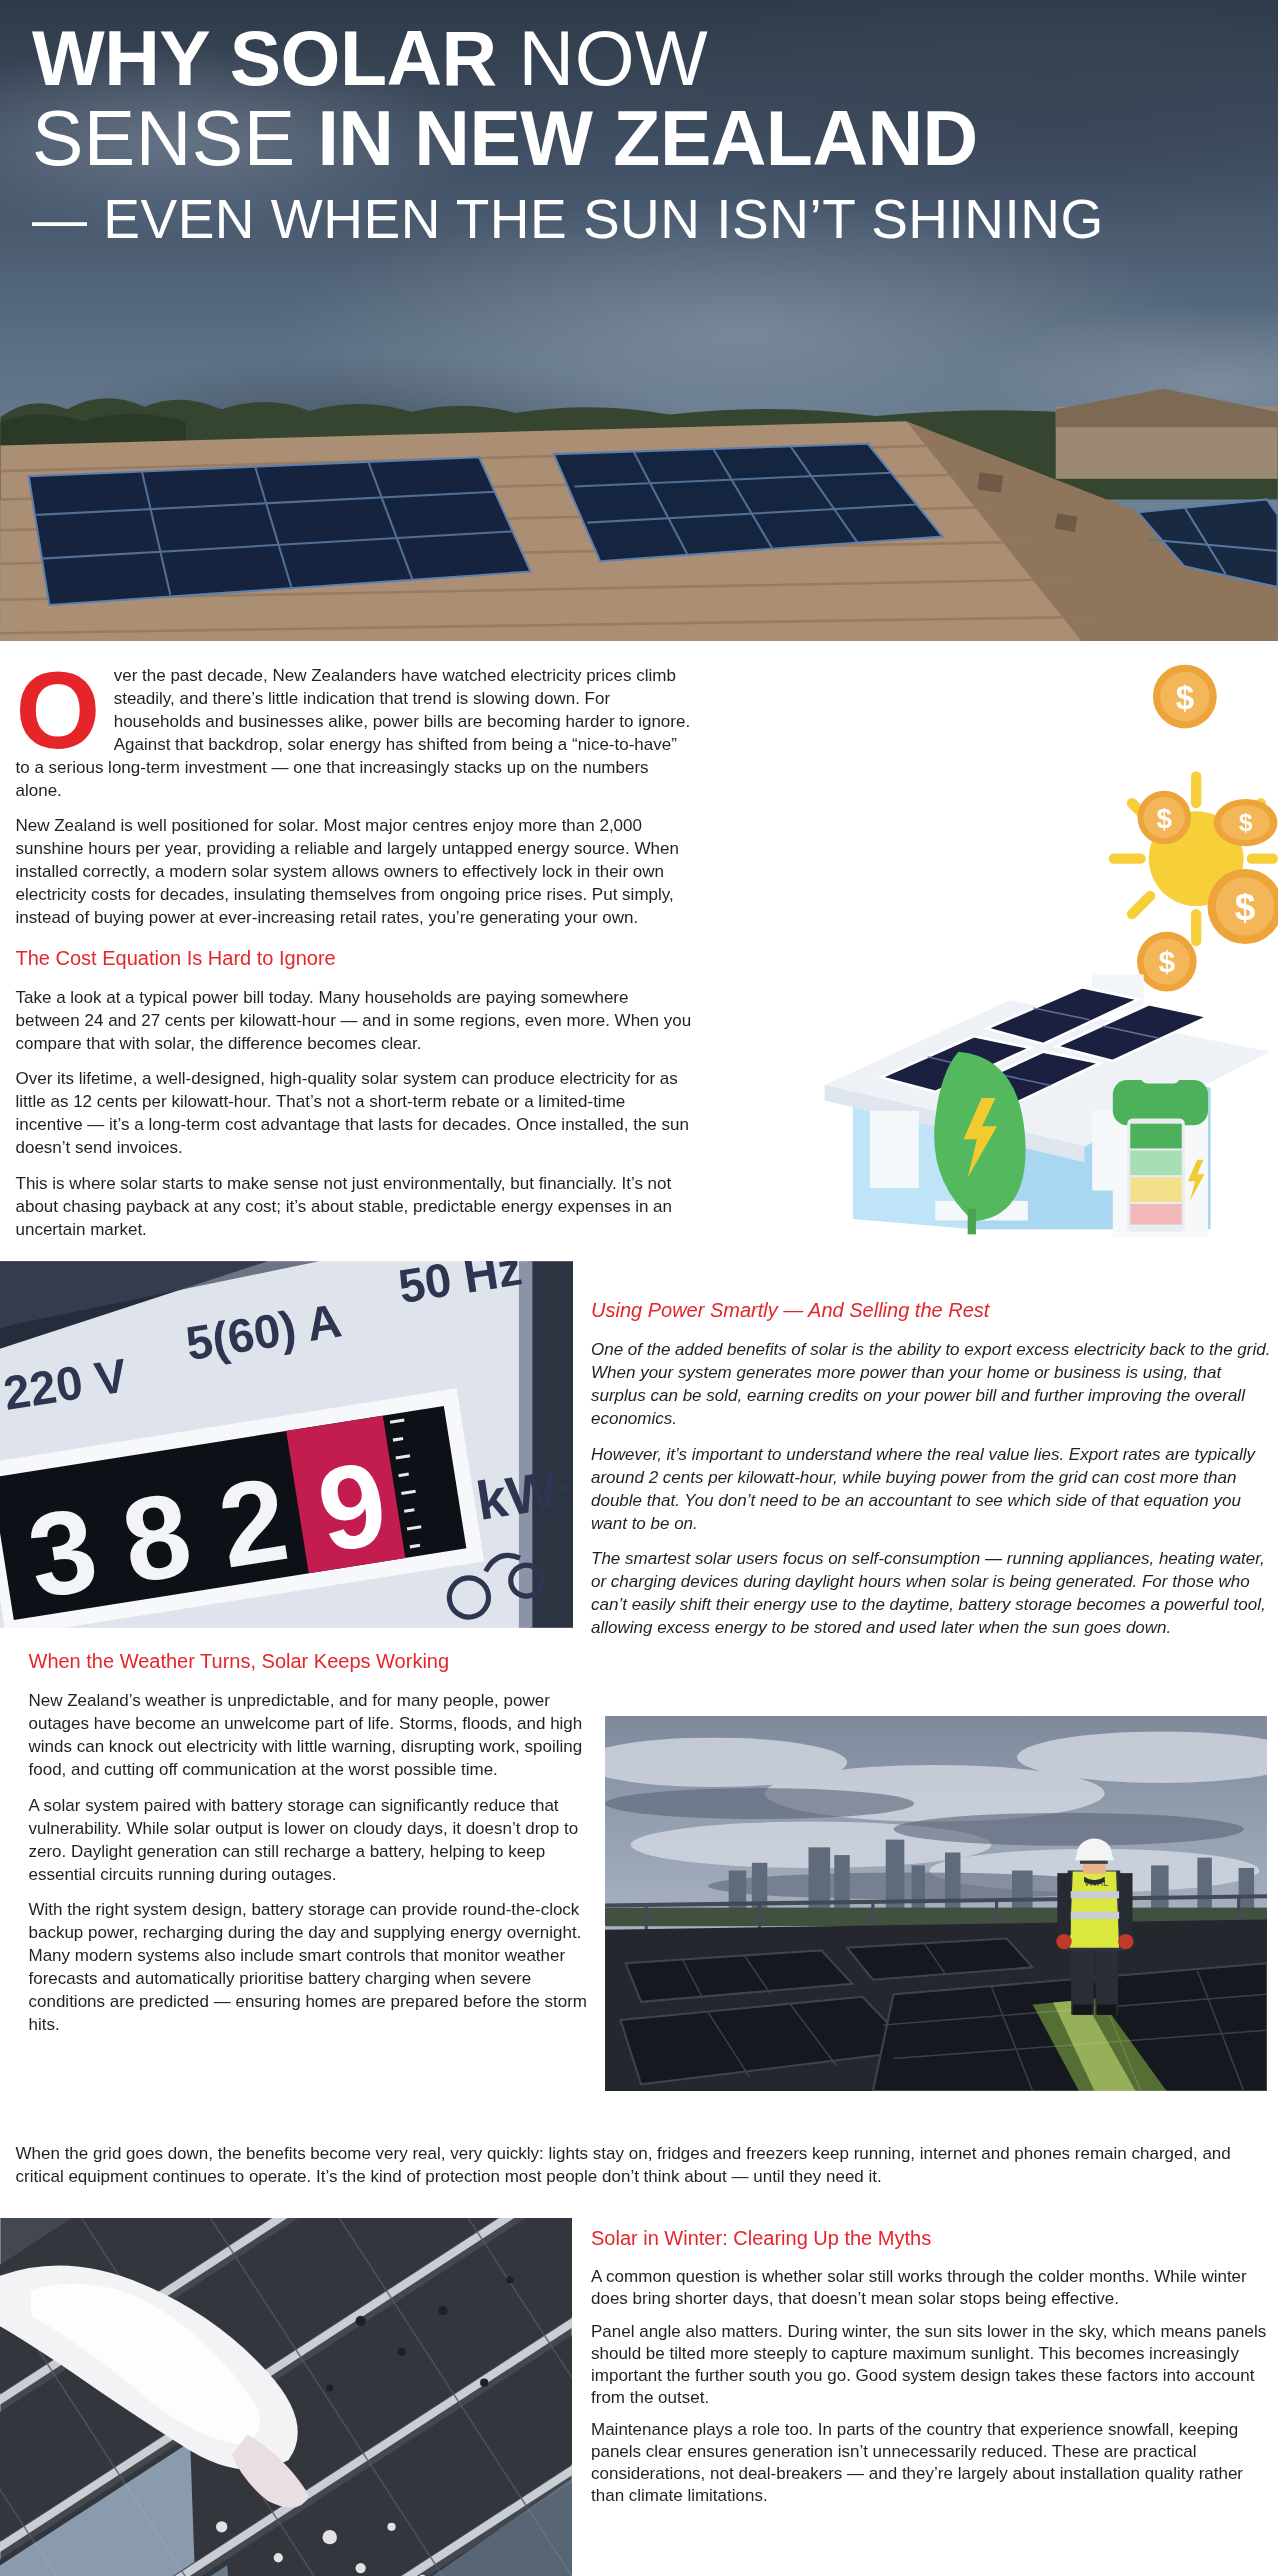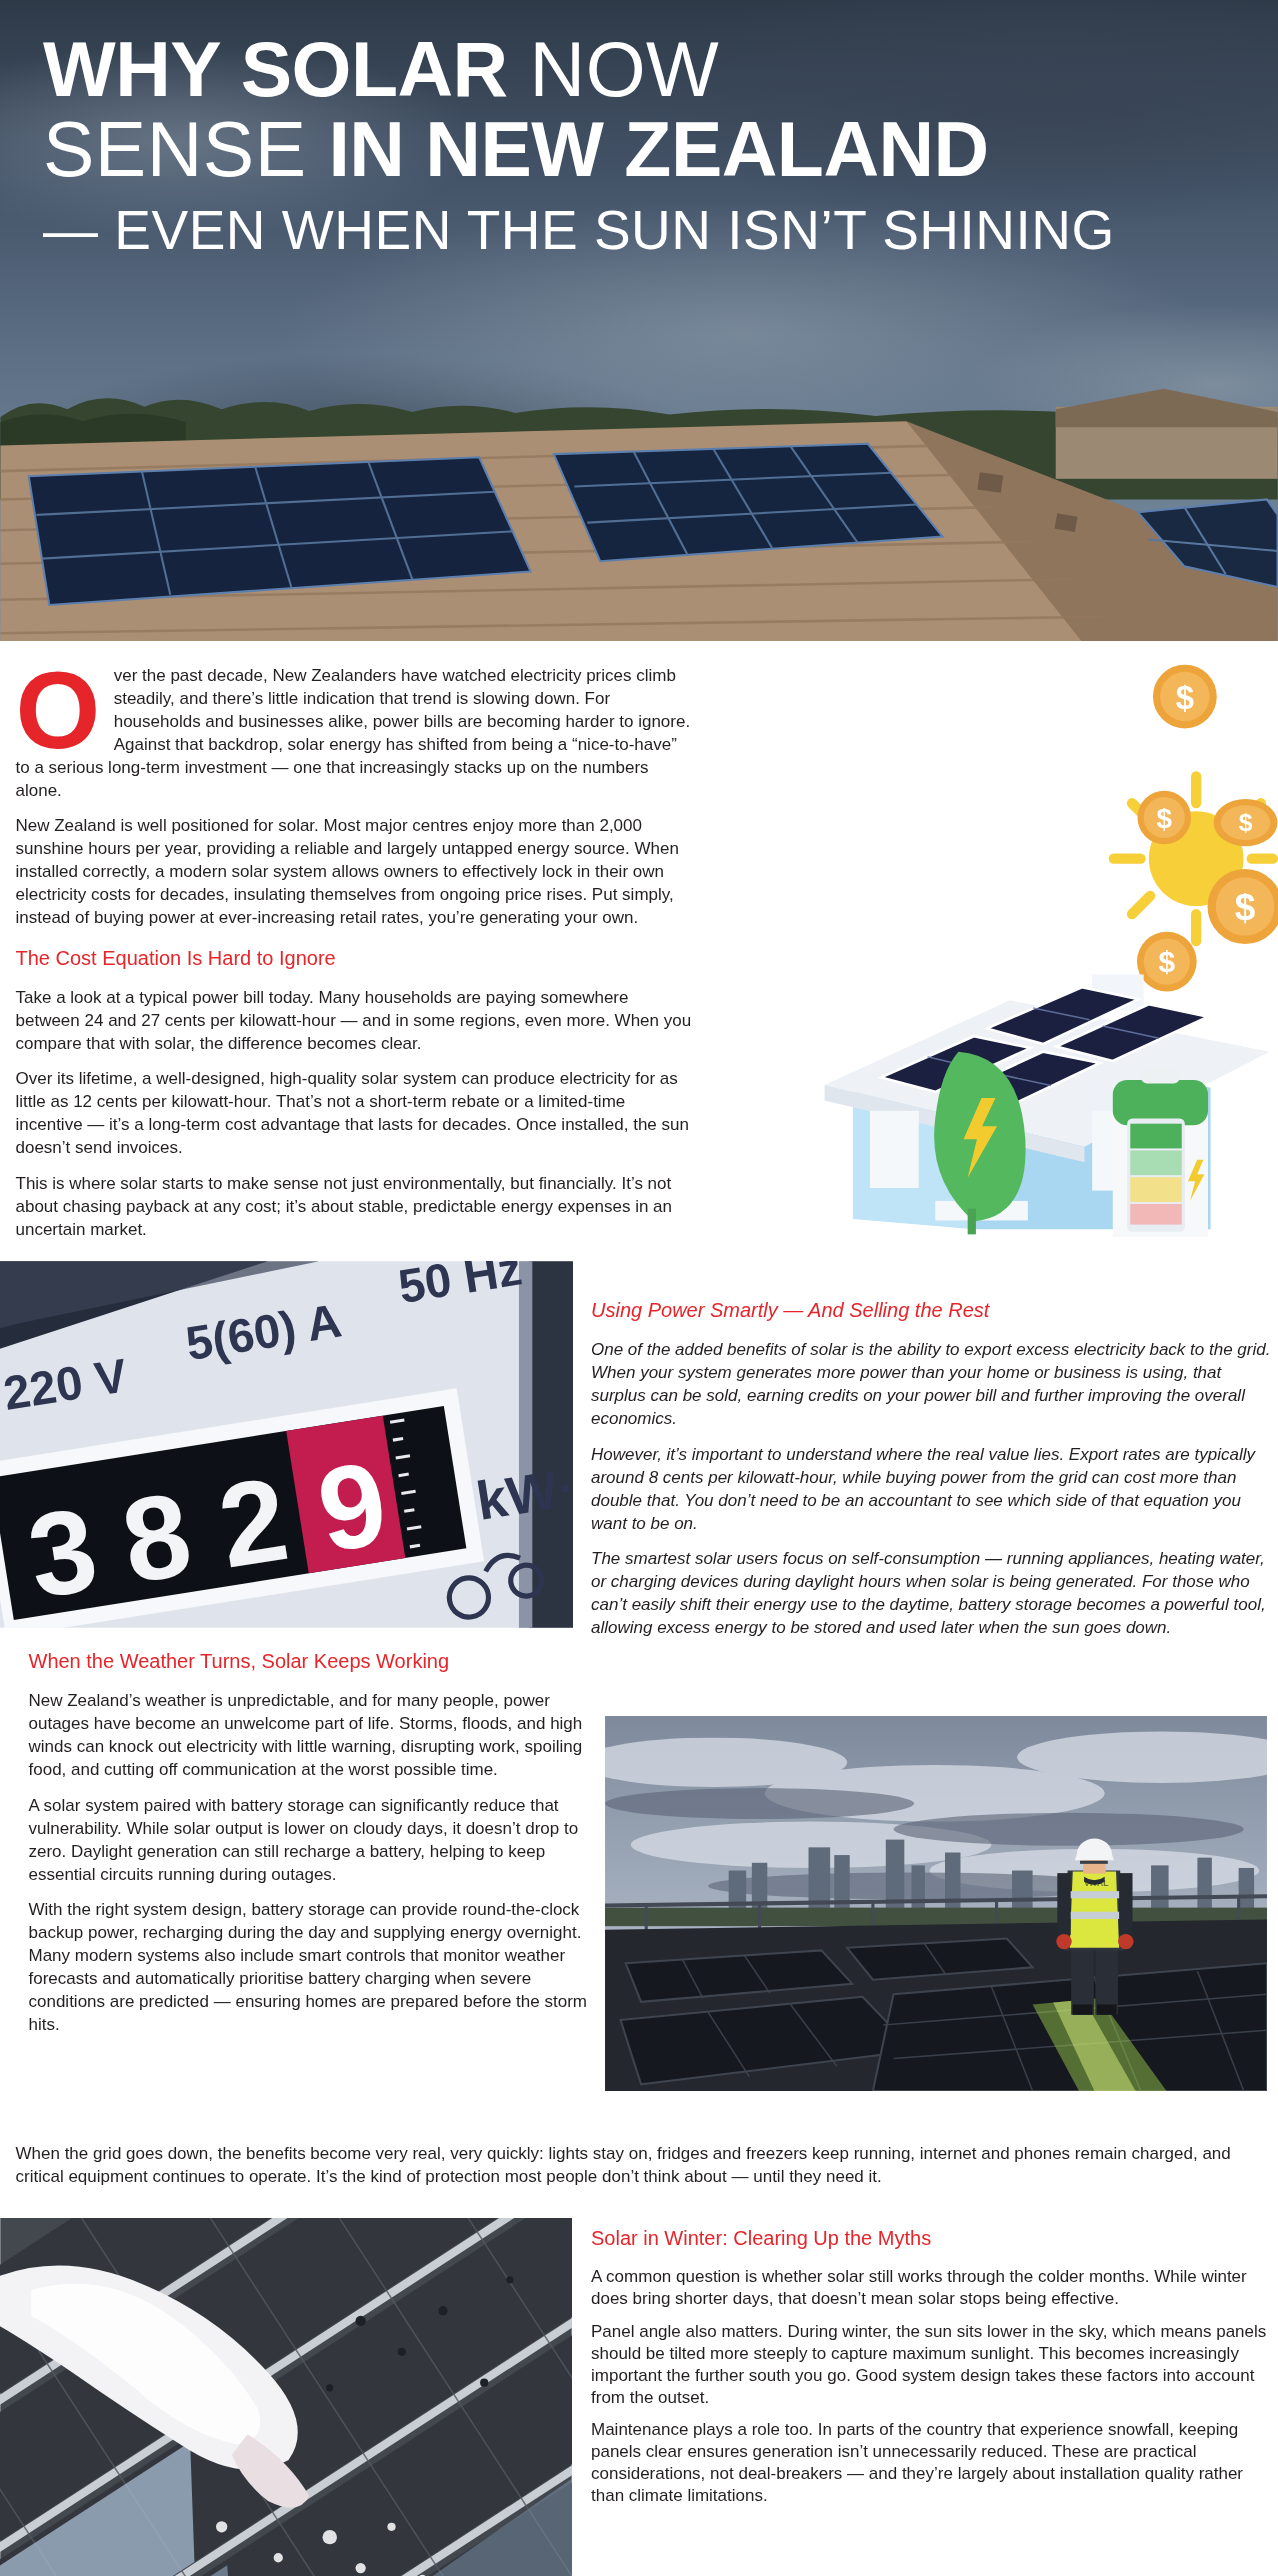--- a/index.html
+++ b/index.html
@@ -10,21 +10,21 @@
   .hero{position:absolute;left:0;top:0;width:1278px;height:641px;overflow:hidden;}
   .hero-sky{position:absolute;inset:0;
     background:
       radial-gradient(ellipse 489px 155px at 14% 22%, rgba(132,146,162,.55), transparent 62%),
       radial-gradient(ellipse 644px 206px at 82% 15%, rgba(56,68,84,.85), transparent 65%),
       radial-gradient(ellipse 773px 222px at 58% 52%, rgba(150,164,178,.5), transparent 60%),
       radial-gradient(ellipse 567px 165px at 28% 72%, rgba(48,58,74,.7), transparent 65%),
       radial-gradient(ellipse 412px 134px at 95% 60%, rgba(160,172,184,.45), transparent 60%),
       linear-gradient(180deg,#2e3a48 0%,#45556a 30%,#5c6f84 55%,#6d8195 78%,#7e90a1 100%);}
   .hero-roofs{position:absolute;left:0;bottom:0;}
-  .title{position:absolute;left:28px;top:14.4px;margin:15px;color:#ffffff;font-weight:400;}
+  .title{position:absolute;left:28px;top:14.4px;margin:4px;color:#ffffff;font-weight:400;}
   .t-line{display:block;font-size:77px;line-height:80px;letter-spacing:0.5px;white-space:nowrap;}
   .t-line b{font-weight:800;letter-spacing:-0.5px;}
   .lt{font-weight:400;}
   .t-sub{font-size:55px;line-height:82px;text-align:center;}
 
   
   .body-p{font-size:17px;line-height:23px;margin:0 0 12.4px 0;color:#231f20;}
   .red-h{color:#e5252a;font-weight:400;font-size:20px;line-height:33px;margin:7.2px 0 11.3px 0;}
   .col{position:absolute;}
   .intro{left:15.5px;top:664px;width:677px;}
@@ -248,21 +248,21 @@
         <circle cx="860" cy="705" r="38"></circle>
         <circle cx="975" cy="690" r="30"></circle>
         <path d="M900,660 q30,-40 70,-15"></path>
       </g>
     </g>
   </svg>
 
   <section class="col smart">
     <h2 class="red-h">Using Power Smartly — And Selling the Rest</h2>
     <p class="body-p">One of the added benefits of solar is the ability to export excess electricity back to the grid. When your system generates more power than your home or business is using, that surplus can be sold, earning credits on your power bill and further improving the overall economics.</p>
-    <p class="body-p">However, it’s important to understand where the real value lies. Export rates are typically around 8 cents per kilowatt-hour, while buying power from the grid can cost more than double that. You don’t need to be an accountant to see which side of that equation you want to be on.</p>
+    <p class="body-p">However, it’s important to understand where the real value lies. Export rates are typically around 2 cents per kilowatt-hour, while buying power from the grid can cost more than double that. You don’t need to be an accountant to see which side of that equation you want to be on.</p>
     <p class="body-p">The smartest solar users focus on self-consumption — running appliances, heating water, or charging devices during daylight hours when solar is being generated. For those who can’t easily shift their energy use to the daytime, battery storage becomes a powerful tool, allowing excess energy to be stored and used later when the sun goes down.</p>
   </section>
 
   <section class="col weather">
     <h2 class="red-h">When the Weather Turns, Solar Keeps Working</h2>
     <p class="body-p">New Zealand’s weather is unpredictable, and for many people, power outages have become an unwelcome part of life. Storms, floods, and high winds can knock out electricity with little warning, disrupting work, spoiling food, and cutting off communication at the worst possible time.</p>
     <p class="body-p">A solar system paired with battery storage can significantly reduce that vulnerability. While solar output is lower on cloudy days, it doesn’t drop to zero. Daylight generation can still recharge a battery, helping to keep essential circuits running during outages.</p>
     <p class="body-p">With the right system design, battery storage can provide round-the-clock backup power, recharging during the day and supplying energy overnight. Many modern systems also include smart controls that monitor weather forecasts and automatically prioritise battery charging when severe conditions are predicted — ensuring homes are prepared before the storm hits.</p>
   </section>
 

